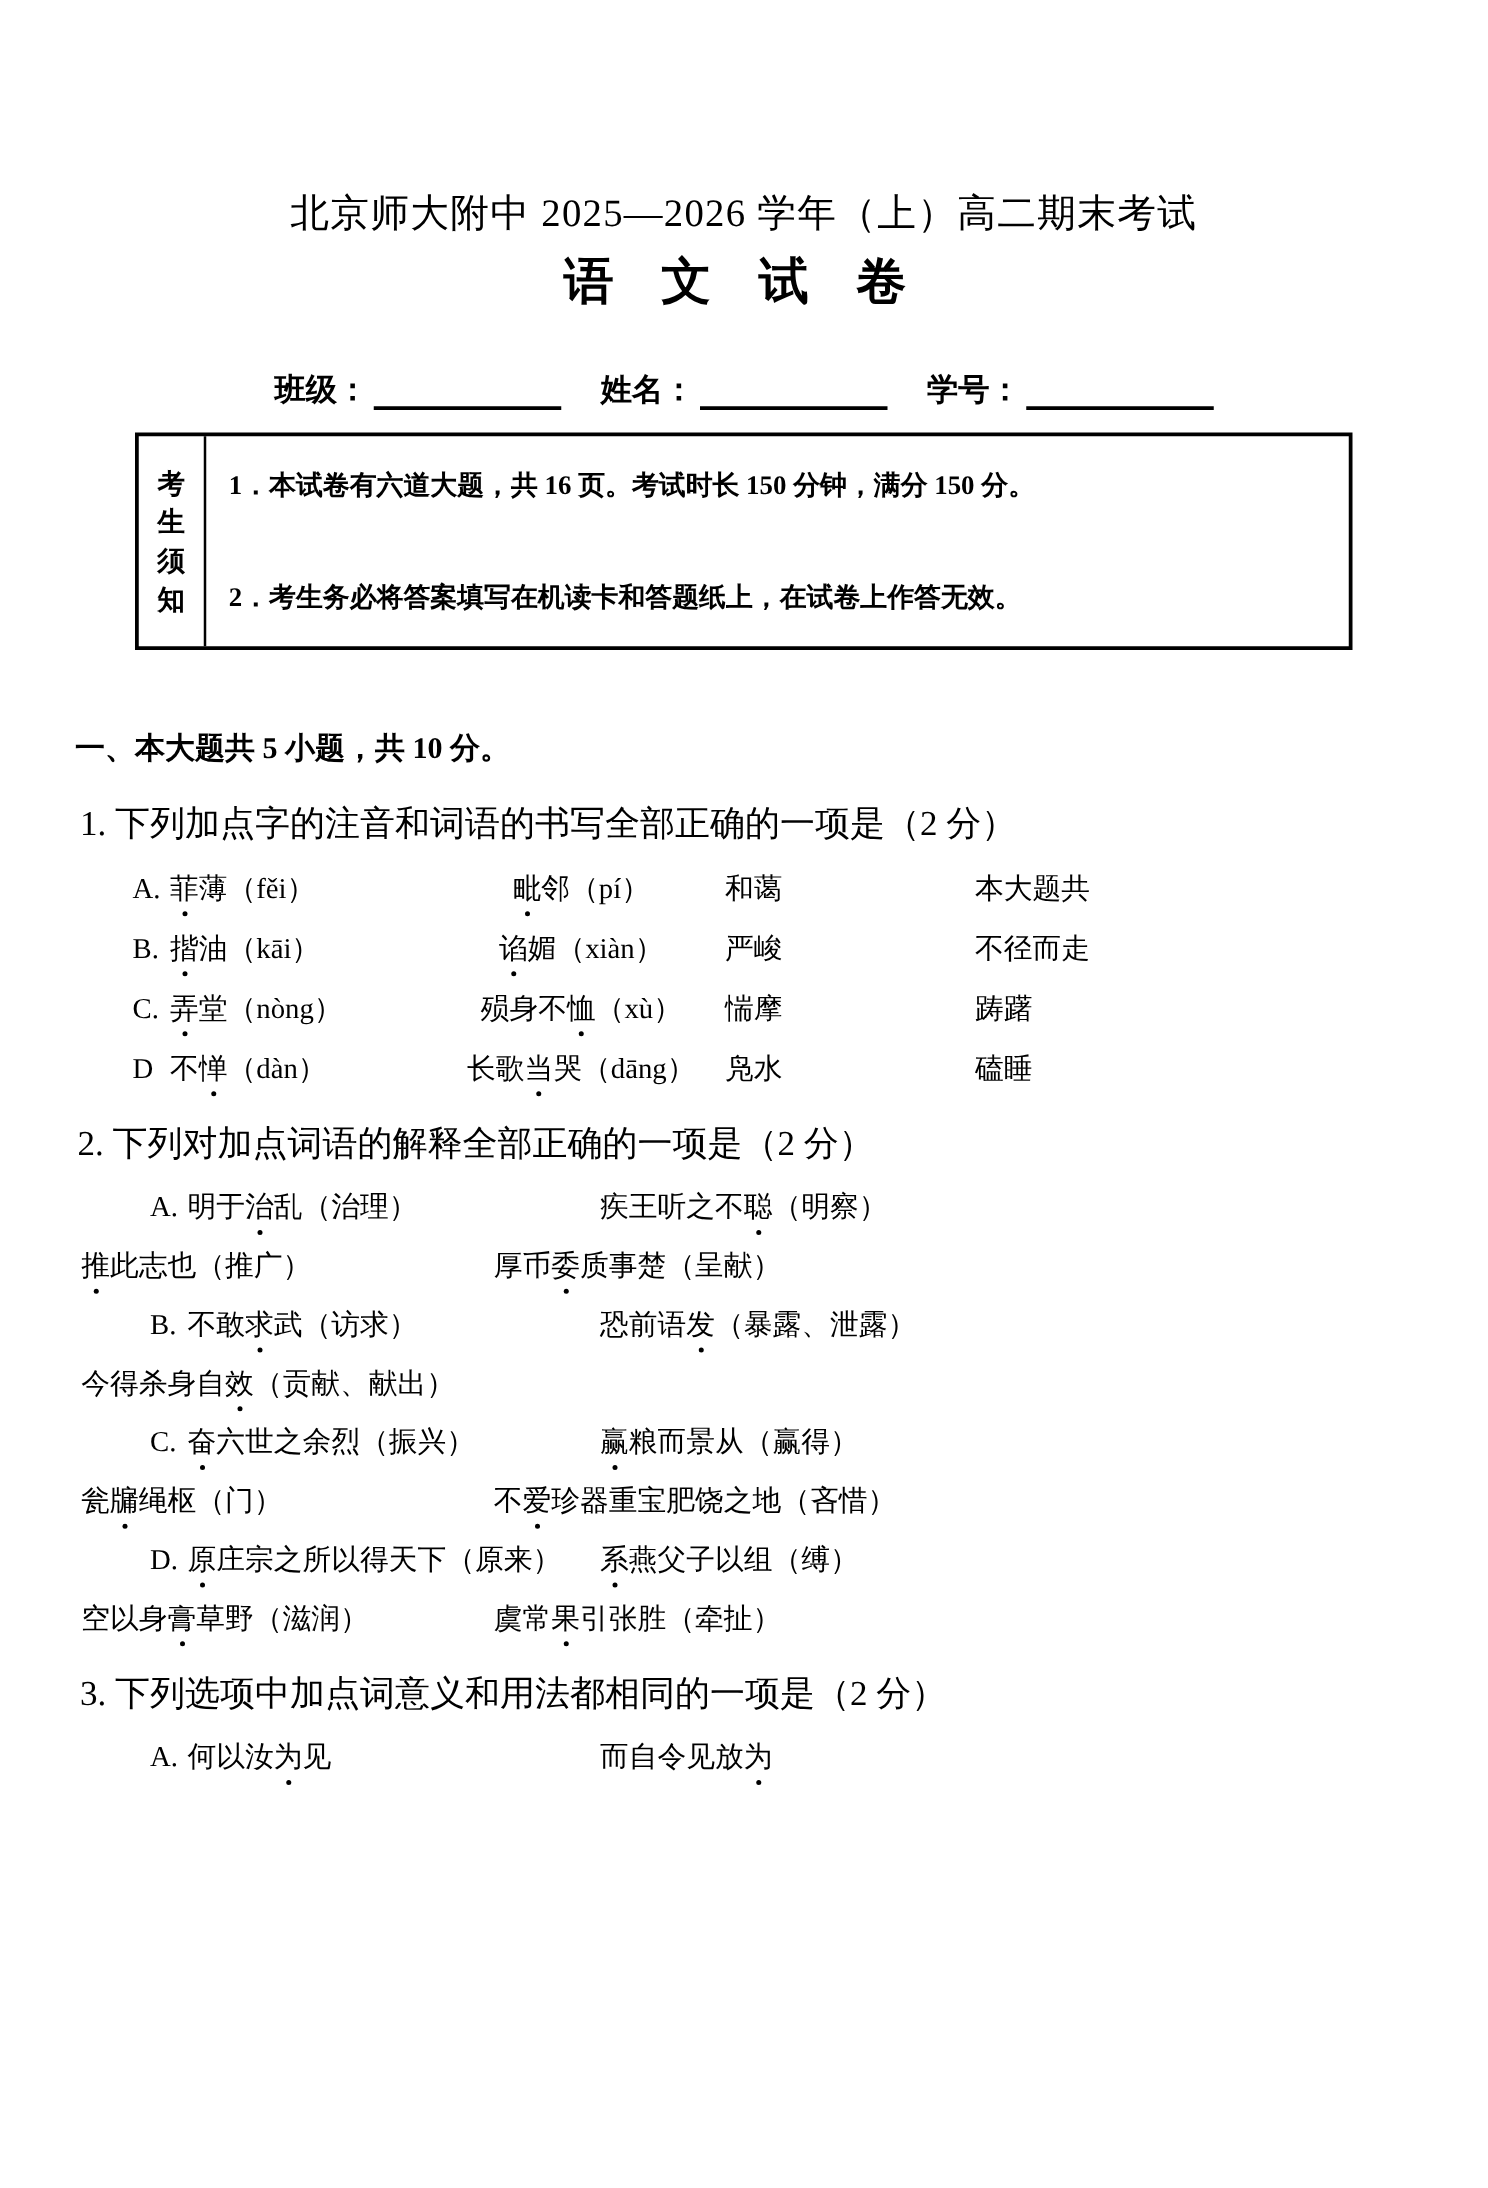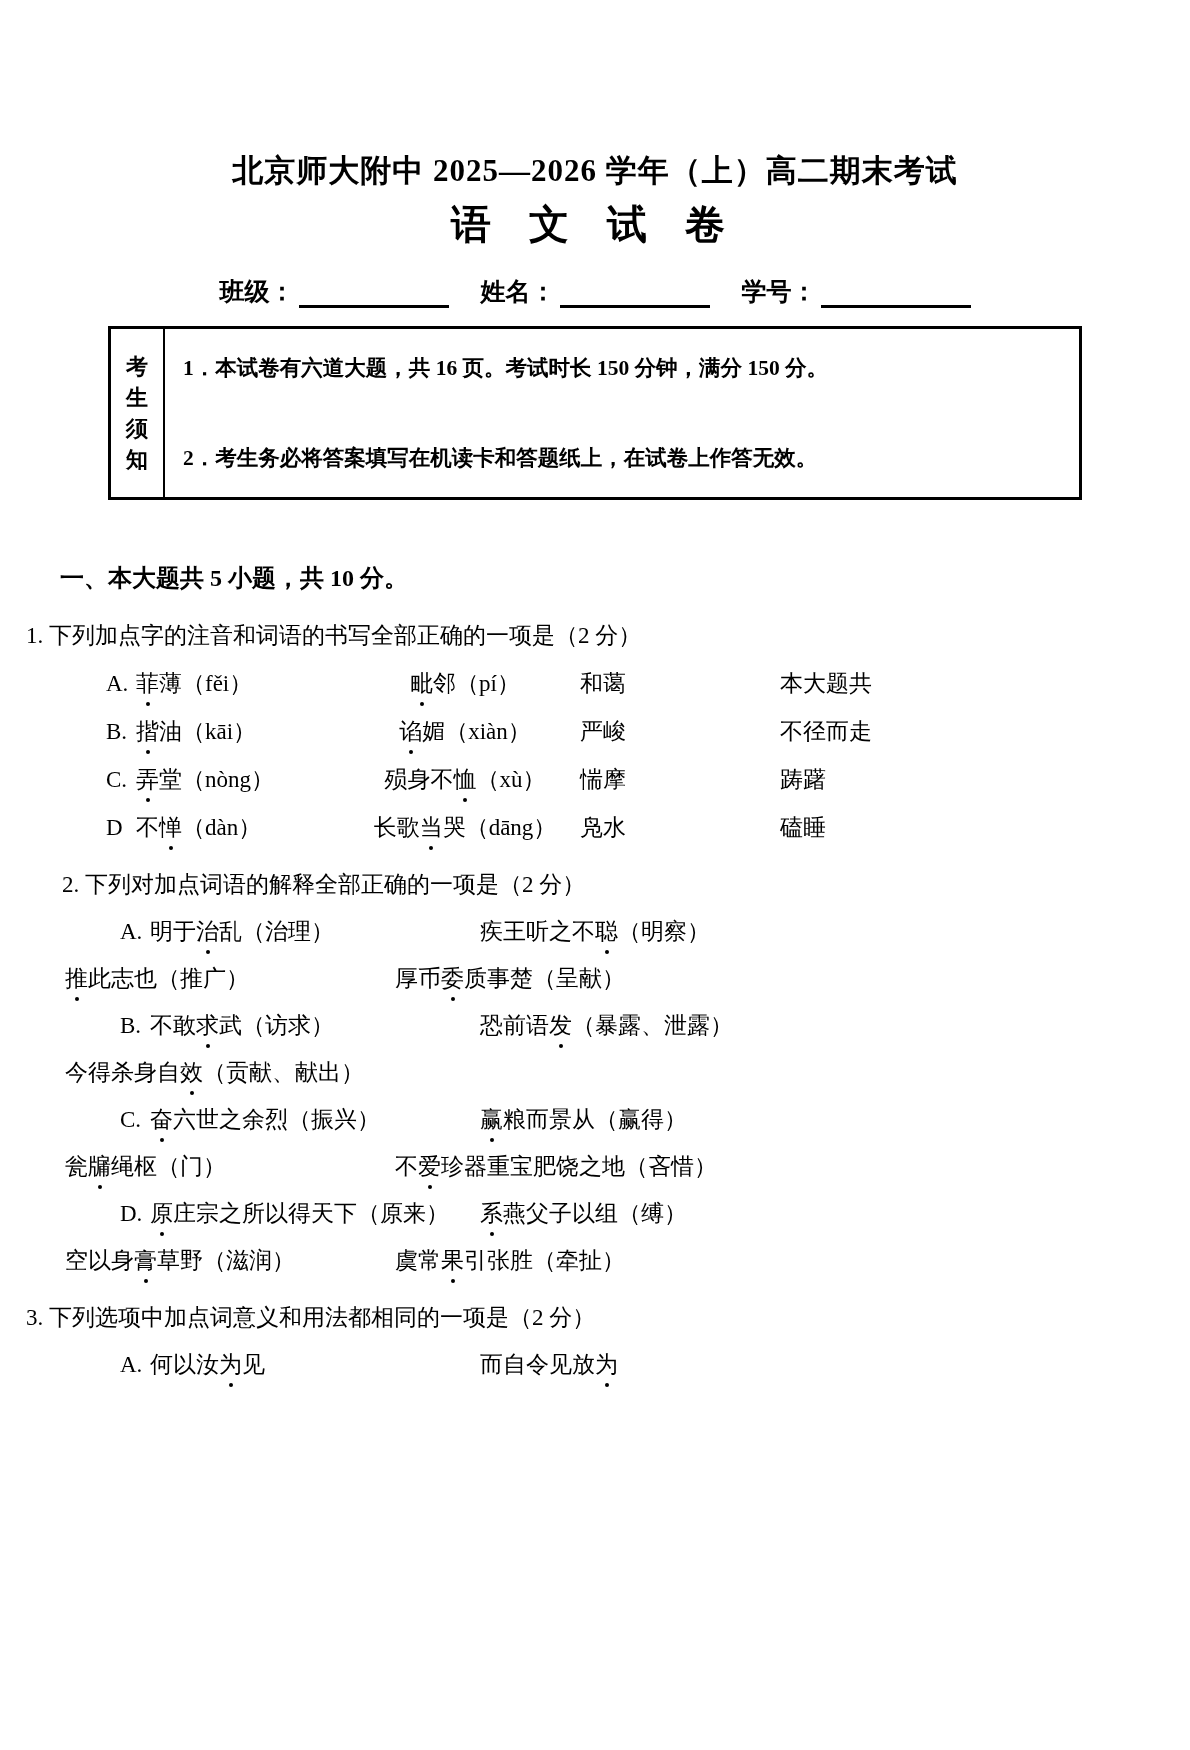--- a/index.html
+++ b/index.html
@@ -20,40 +20,40 @@
     width: 1190px;
     height: 1750px;
     padding: 0;
     box-sizing: border-box;
   }
 
   
   .title-main {
     text-align: center;
     font-size: 31px;
-    font-weight: bold;
+    font-weight: normal;
     letter-spacing: 1px;
     margin-top: 152px;
     line-height: 1.2;
   }
   .title-sub {
     text-align: center;
     font-size: 40px;
     font-weight: bold;
     letter-spacing: 14px;
     margin-top: 12px;
     line-height: 1.2;
   }
 
   
   .ident-row {
     display: flex;
     justify-content: center;
     align-items: center;
-    margin-top: 26px;
+    margin-top: 46px;
     font-size: 25px;
     font-weight: bold;
   }
   .ident-field {
     display: flex;
     align-items: flex-end;
     margin: 0 16px;
   }
   .ident-label {
     white-space: nowrap;
@@ -102,22 +102,22 @@
   }
 
   
   .section-head {
     margin: 62px 0 0 60px;
     font-size: 24px;
     font-weight: bold;
   }
 
   .q-stem {
-    margin: 26px 0 0 26px;
-    font-size: 23px;
+    margin: 26px 0 0 64px;
+    font-size: 28px;
   }
   .q-stem.indent2 {
     margin-left: 62px;
   }
 
   
   .opt-row-q1 {
     display: flex;
     margin: 17px 0 0 106px;
     font-size: 23px;

